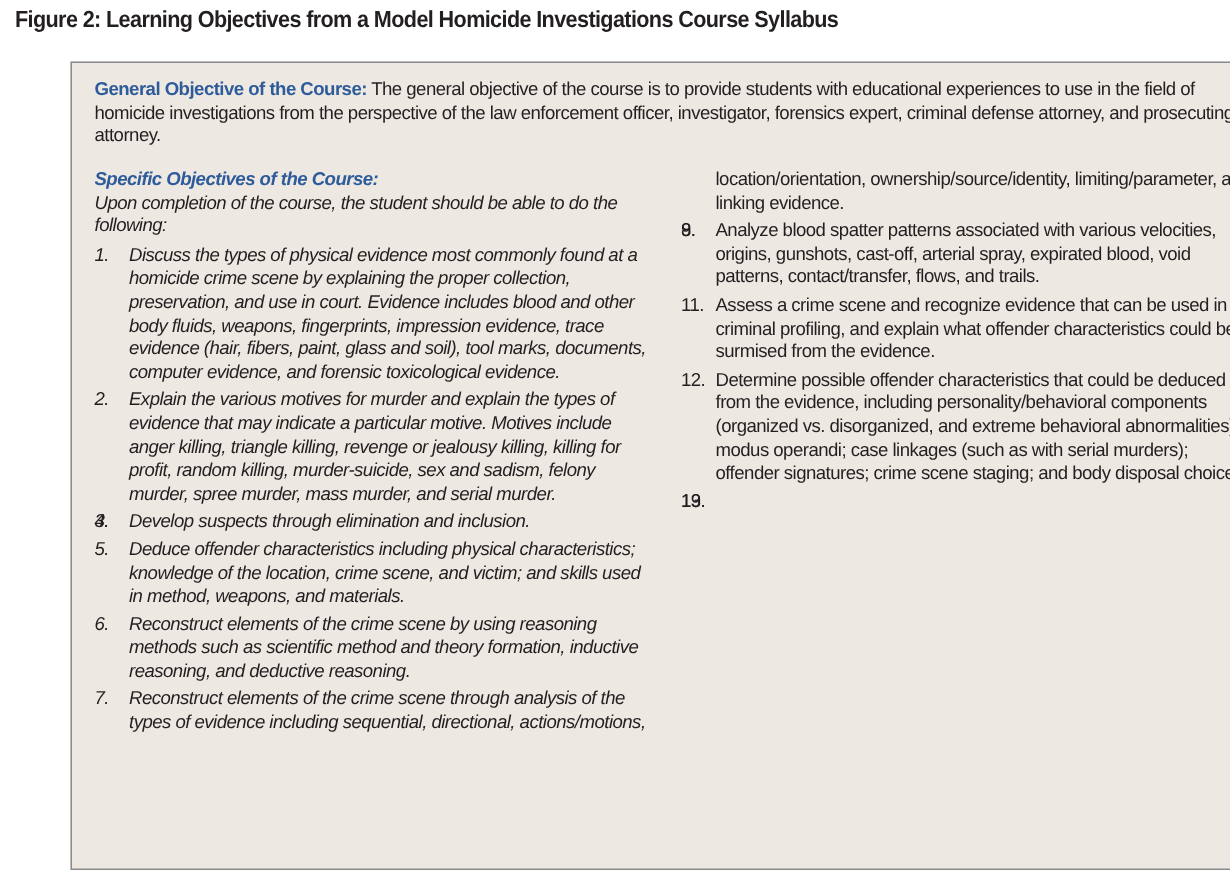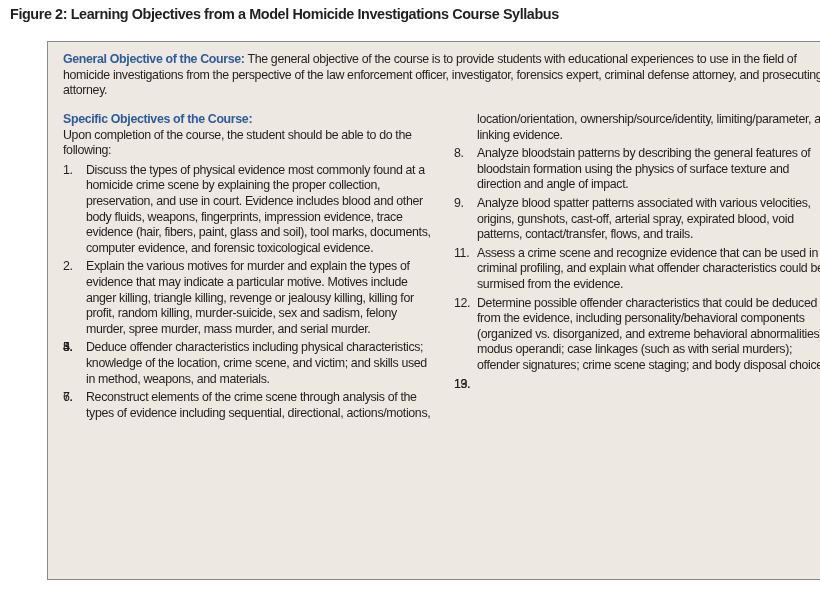--- a/index.html
+++ b/index.html
@@ -52,20 +52,21 @@
     }
     .blue {
       color: #2e5b9a;
       font-weight: bold;
     }
     .col-left {
       position: absolute;
       left: 15px;
       top: 70px;
       width: 375px;
+      font-style: italic;
     }
     .col-right {
       position: absolute;
       left: 406px;
       top: 70px;
       width: 380px;
     }
     .intro {
       margin: 0 0 4px 0;
     }
@@ -100,31 +101,31 @@
     <span class="blue">General Objective of the Course:</span><span> The general objective of the course is to provide students with educational experiences to use in the field of homicide investigations from the perspective of the law enforcement officer, investigator, forensics expert, criminal defense attorney, and prosecuting attorney.</span>
   </div>
 
   <div class="col-left txt">
     <div class="blue">Specific Objectives of the Course:</div>
     <div class="intro">Upon completion of the course, the student should be able to do the following:</div>
     <ol class="objs">
       <li><span class="num">1.</span><span>Discuss the types of physical evidence most commonly found at a homicide crime scene by explaining the proper collection, preservation, and use in court. Evidence includes blood and other body fluids, weapons, fingerprints, impression evidence, trace evidence (hair, fibers, paint, glass and soil), tool marks, documents, computer evidence, and forensic toxicological evidence.</span></li>
       <li><span class="num">2.</span><span>Explain the various motives for murder and explain the types of evidence that may indicate a particular motive. Motives include anger killing, triangle killing, revenge or jealousy killing, killing for profit, random killing, murder-suicide, sex and sadism, felony murder, spree murder, mass murder, and serial murder.</span></li>
       <li><span class="num">3.</span></li>
-      <li><span class="num">4.</span></li>
+      <li><span class="num">4.</span><span>Develop suspects through elimination and inclusion.</span></li>
       <li><span class="num">5.</span><span>Deduce offender characteristics including physical characteristics; knowledge of the location, crime scene, and victim; and skills used in method, weapons, and materials.</span></li>
-      <li><span class="num">6.</span></li>
+      <li><span class="num">6.</span><span>Reconstruct elements of the crime scene by using reasoning methods such as scientific method and theory formation, inductive reasoning, and deductive reasoning.</span></li>
       <li><span class="num">7.</span><span>Reconstruct elements of the crime scene through analysis of the types of evidence including sequential, directional, actions/motions,</span></li>
     </ol>
   </div>
 
   <div class="col-right txt">
     <div class="cont">location/orientation, ownership/source/identity, limiting/parameter, and linking evidence.</div>
     <ol class="objs">
-      <li><span class="num">8.</span><span>Analyze bloodstain patterns by describing the general features of bloodstain formation using the physics of surface texture and direction and angle of impact.</span></li>
+      <li><span class="num">8.</span></li>
       <li><span class="num">9.</span><span>Analyze blood spatter patterns associated with various velocities, origins, gunshots, cast-off, arterial spray, expirated blood, void patterns, contact/transfer, flows, and trails.</span></li>
       <li><span class="num">11.</span><span>Assess a crime scene and recognize evidence that can be used in criminal profiling, and explain what offender characteristics could be surmised from the evidence.</span></li>
       <li><span class="num">12.</span><span>Determine possible offender characteristics that could be deduced from the evidence, including personality/behavioral components (organized vs. disorganized, and extreme behavioral abnormalities); modus operandi; case linkages (such as with serial murders); offender signatures; crime scene staging; and body disposal choices.</span></li>
       <li><span class="num">13.</span></li>
       <li><span class="num">19.</span></li>
     </ol>
   </div>
 
 </div>
 

